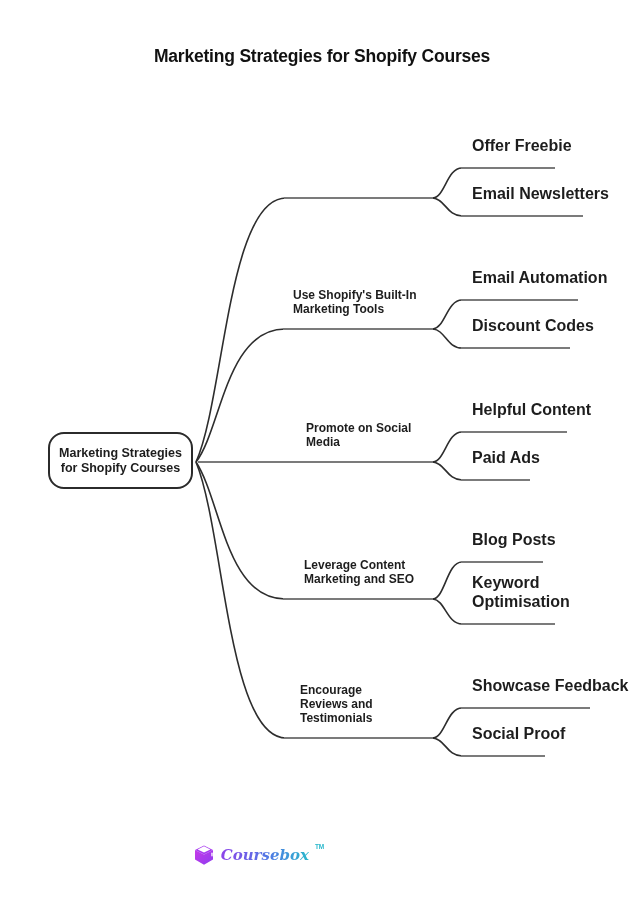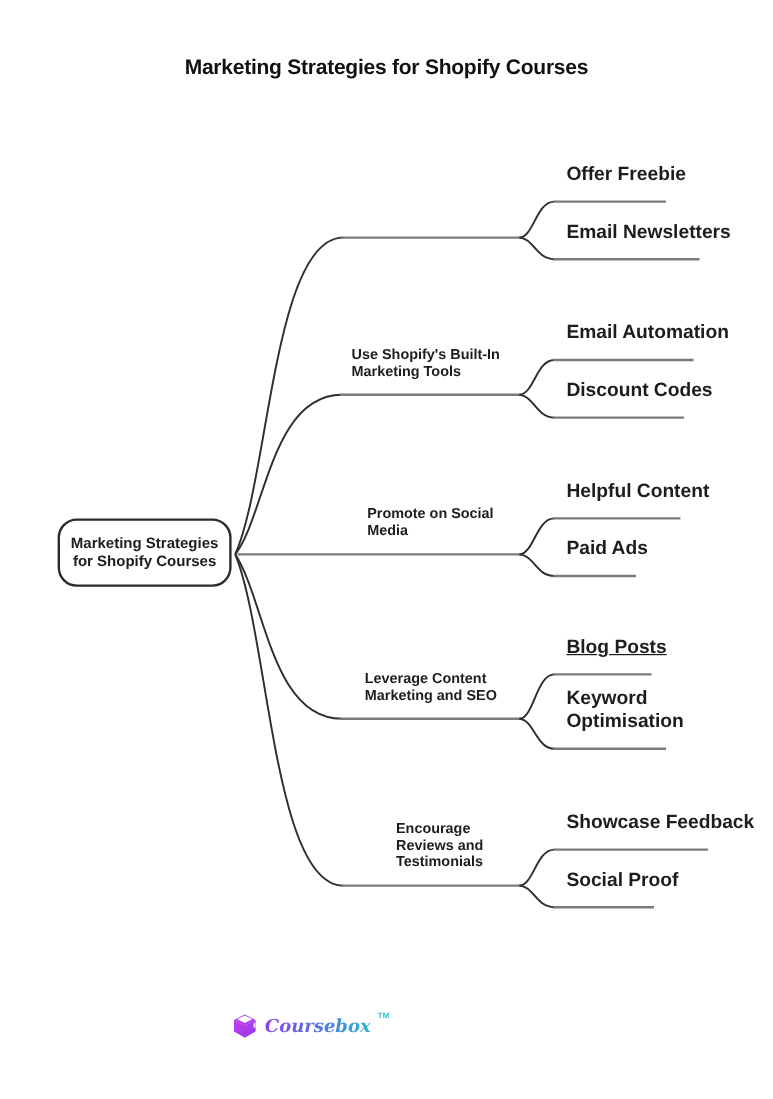--- a/index.html
+++ b/index.html
@@ -91,29 +91,29 @@
     </g>
   </svg>
 
   <div class="root-node">
     <span>Marketing Strategies for Shopify Courses</span>
   </div>
 
   <div class="branch-label" style="left:293px;bottom:600px;width:124px;">Use Shopify's Built-In Marketing Tools</div>
   <div class="branch-label" style="left:306px;bottom:467px;width:108px;">Promote on Social Media</div>
   <div class="branch-label" style="left:304px;bottom:330px;width:112px;">Leverage Content Marketing and SEO</div>
-  <div class="branch-label" style="left:300px;bottom:191px;width:110px;margin-left:30px;">Encourage Reviews and Testimonials</div>
+  <div class="branch-label" style="left:300px;bottom:191px;width:110px;">Encourage Reviews and Testimonials</div>
 
   <div class="leaf-label" style="left:472px;bottom:760px;">Offer Freebie</div>
   <div class="leaf-label" style="left:472px;bottom:712px;">Email Newsletters</div>
   <div class="leaf-label" style="left:472px;bottom:628px;">Email Automation</div>
   <div class="leaf-label" style="left:472px;bottom:580px;">Discount Codes</div>
   <div class="leaf-label" style="left:472px;bottom:496px;">Helpful Content</div>
   <div class="leaf-label" style="left:472px;bottom:448px;margin-top:28px;">Paid Ads</div>
-  <div class="leaf-label" style="left:472px;bottom:366px;text-decoration:underline;">Blog Posts</div>
+  <div class="leaf-label" style="left:472px;bottom:366px;">Blog Posts</div>
   <div class="leaf-label wrap" style="left:472px;bottom:304px;">Keyword Optimisation</div>
   <div class="leaf-label" style="left:472px;bottom:220px;">Showcase Feedback</div>
   <div class="leaf-label" style="left:472px;bottom:172px;">Social Proof</div>
 
   <div class="footer-logo">
     <svg width="24" height="24" viewBox="0 0 24 24">
       <defs>
         <linearGradient id="cubeGrad" x1="0" y1="0" x2="1" y2="1">
           <stop offset="0" stop-color="#c73ae8"></stop>
           <stop offset="1" stop-color="#8d3cf0"></stop>

